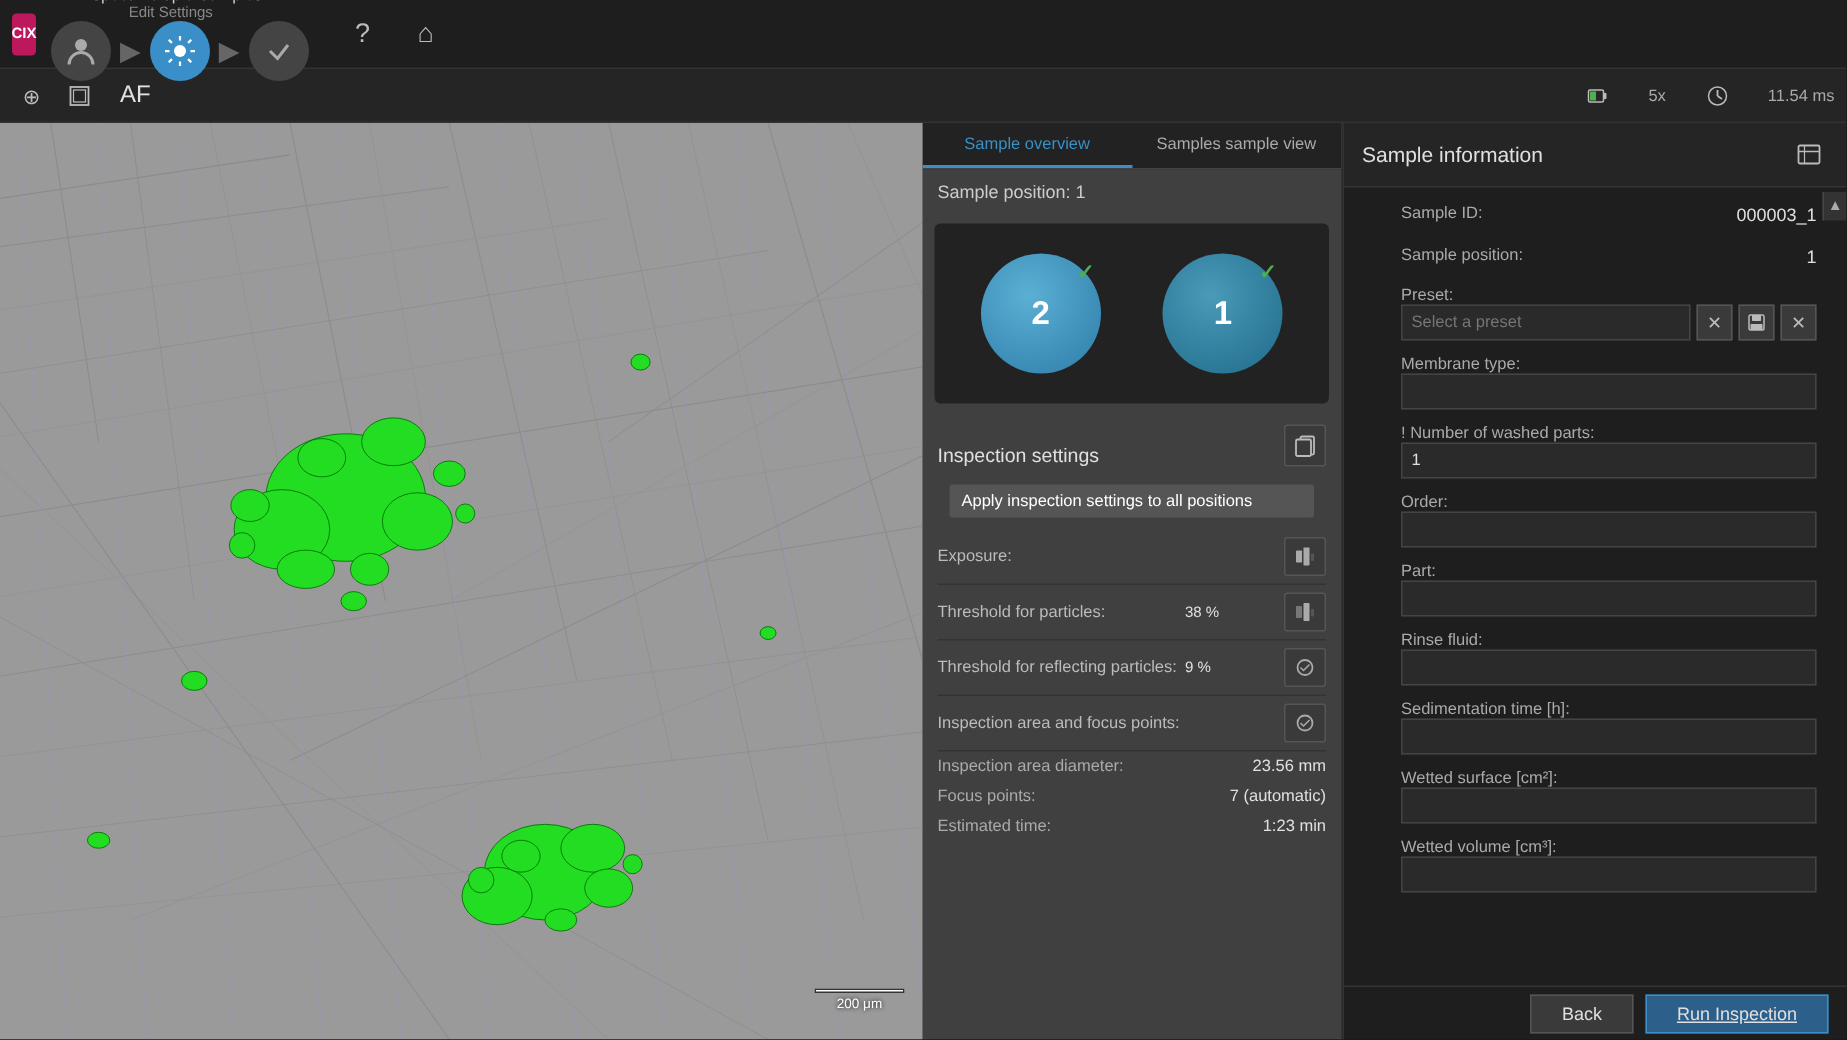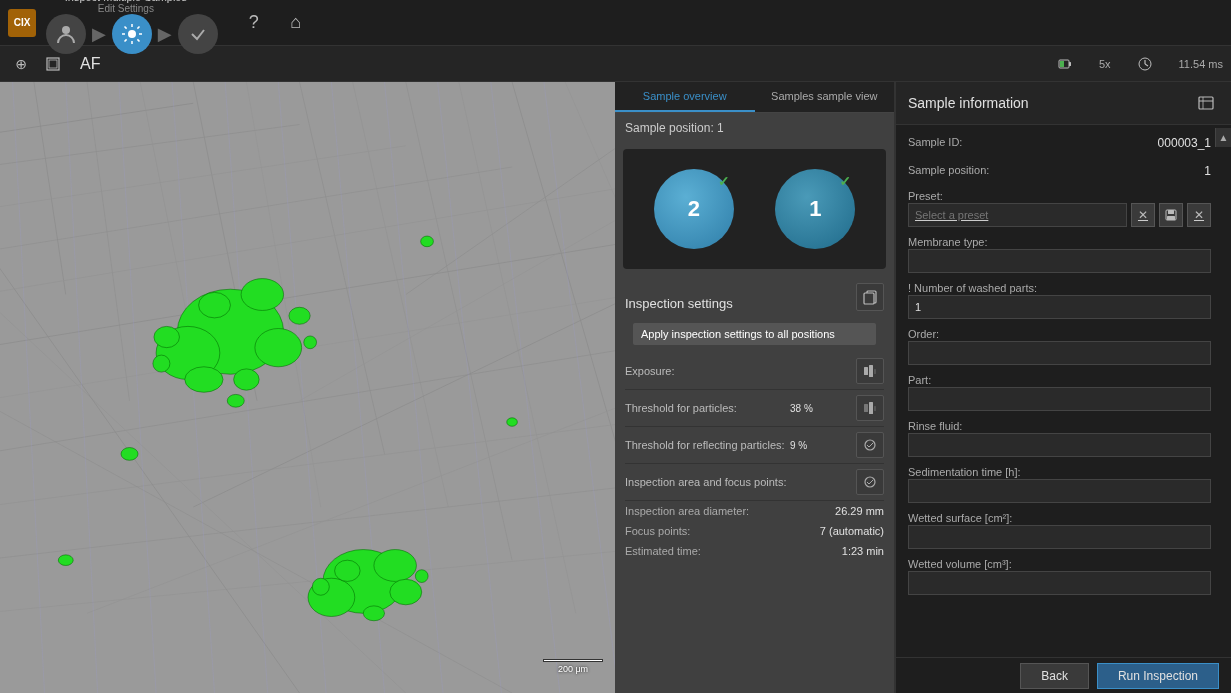--- a/index.html
+++ b/index.html
@@ -16,22 +16,22 @@
     
     #topbar {
       display: flex;
       align-items: center;
       background: #1e1e1e;
       height: 46px;
       border-bottom: 1px solid #333;
       padding: 0 8px;
     }
     #app-logo {
-      width: 28px; height: 28px;
-      background: #a16207;
+      width: 16px; height: 28px;
+      background: #be185d;
       border-radius: 3px;
       display: flex; align-items: center; justify-content: center;
       color: white; font-weight: bold; font-size: 10px;
       margin-right: 10px;
       flex-shrink: 0;
     }
     #app-title {
       color: #e0e0e0;
       font-size: 16px;
       font-weight: 300;
@@ -350,21 +350,20 @@
       font-size: 11px;
       padding: 3px 6px;
       height: 24px;
       outline: none;
     }
 
     .preset-row {
       display: flex;
       align-items: center;
       gap: 4px;
-      text-decoration: underline;
     }
     .preset-input {
       flex: 1;
       background: #2a2a2a;
       border: 1px solid #444;
       color: #aaa;
       font-size: 11px;
       padding: 3px 6px;
       height: 24px;
       outline: none;
@@ -414,20 +413,21 @@
       color: #e0e0e0;
       font-size: 12px;
       padding: 4px 20px;
       cursor: pointer;
       height: 26px;
       display: flex; align-items: center;
     }
     .bottom-btn.primary {
       background: #2c5f8a;
       border-color: #3a8fc8;
+      text-decoration: underline;
     }
 
     
     .green-particle {
       fill: #22dd22;
       stroke: #006600;
       stroke-width: 0.5;
     }
   </style>
 </head>
@@ -669,21 +669,21 @@
         <div class="settings-row-btn">
           <svg width="14" height="14" viewBox="0 0 14 14" fill="none">
             <circle cx="7" cy="7" r="5" stroke="#aaa" stroke-width="1.2"></circle>
             <path d="M4 7l2 2 4-4" stroke="#aaa" stroke-width="1"></path>
           </svg>
         </div>
       </div>
 
       <div class="settings-info-row">
         <span class="settings-info-label">Inspection area diameter:</span>
-        <span class="settings-info-value">26.29 mm</span>
+        <span class="settings-info-value">23.56 mm</span>
       </div>
       <div class="settings-info-row">
         <span class="settings-info-label">Focus points:</span>
         <span class="settings-info-value">7 (automatic)</span>
       </div>
       <div class="settings-info-row">
         <span class="settings-info-label">Estimated time:</span>
         <span class="settings-info-value">1:23 min</span>
       </div>
     </div>
@@ -696,21 +696,21 @@
         <svg width="16" height="16" viewBox="0 0 16 16" fill="none">
           <rect x="1" y="2" width="14" height="12" stroke="#bbb" stroke-width="1.2" fill="none" rx="1"></rect>
           <line x1="1" y1="6" x2="15" y2="6" stroke="#bbb" stroke-width="1"></line>
           <line x1="5" y1="2" x2="5" y2="14" stroke="#bbb" stroke-width="0.8"></line>
         </svg>
       </div>
     </div>
 
     <div class="scroll-indicator">▲</div>
 
-    <div id="sample-info-body" style="padding-right: 20px;">
+    <div id="sample-info-body" style="padding-right: 20px; margin-left: 26px;">
 
       <div class="info-field">
         <div style="display:flex; justify-content:space-between; align-items:center; padding: 3px 0;">
           <span class="info-label">Sample ID:</span>
           <span class="info-value">000003_1</span>
         </div>
       </div>
 
       <div class="info-field">
         <div style="display:flex; justify-content:space-between; align-items:center; padding: 3px 0;">

